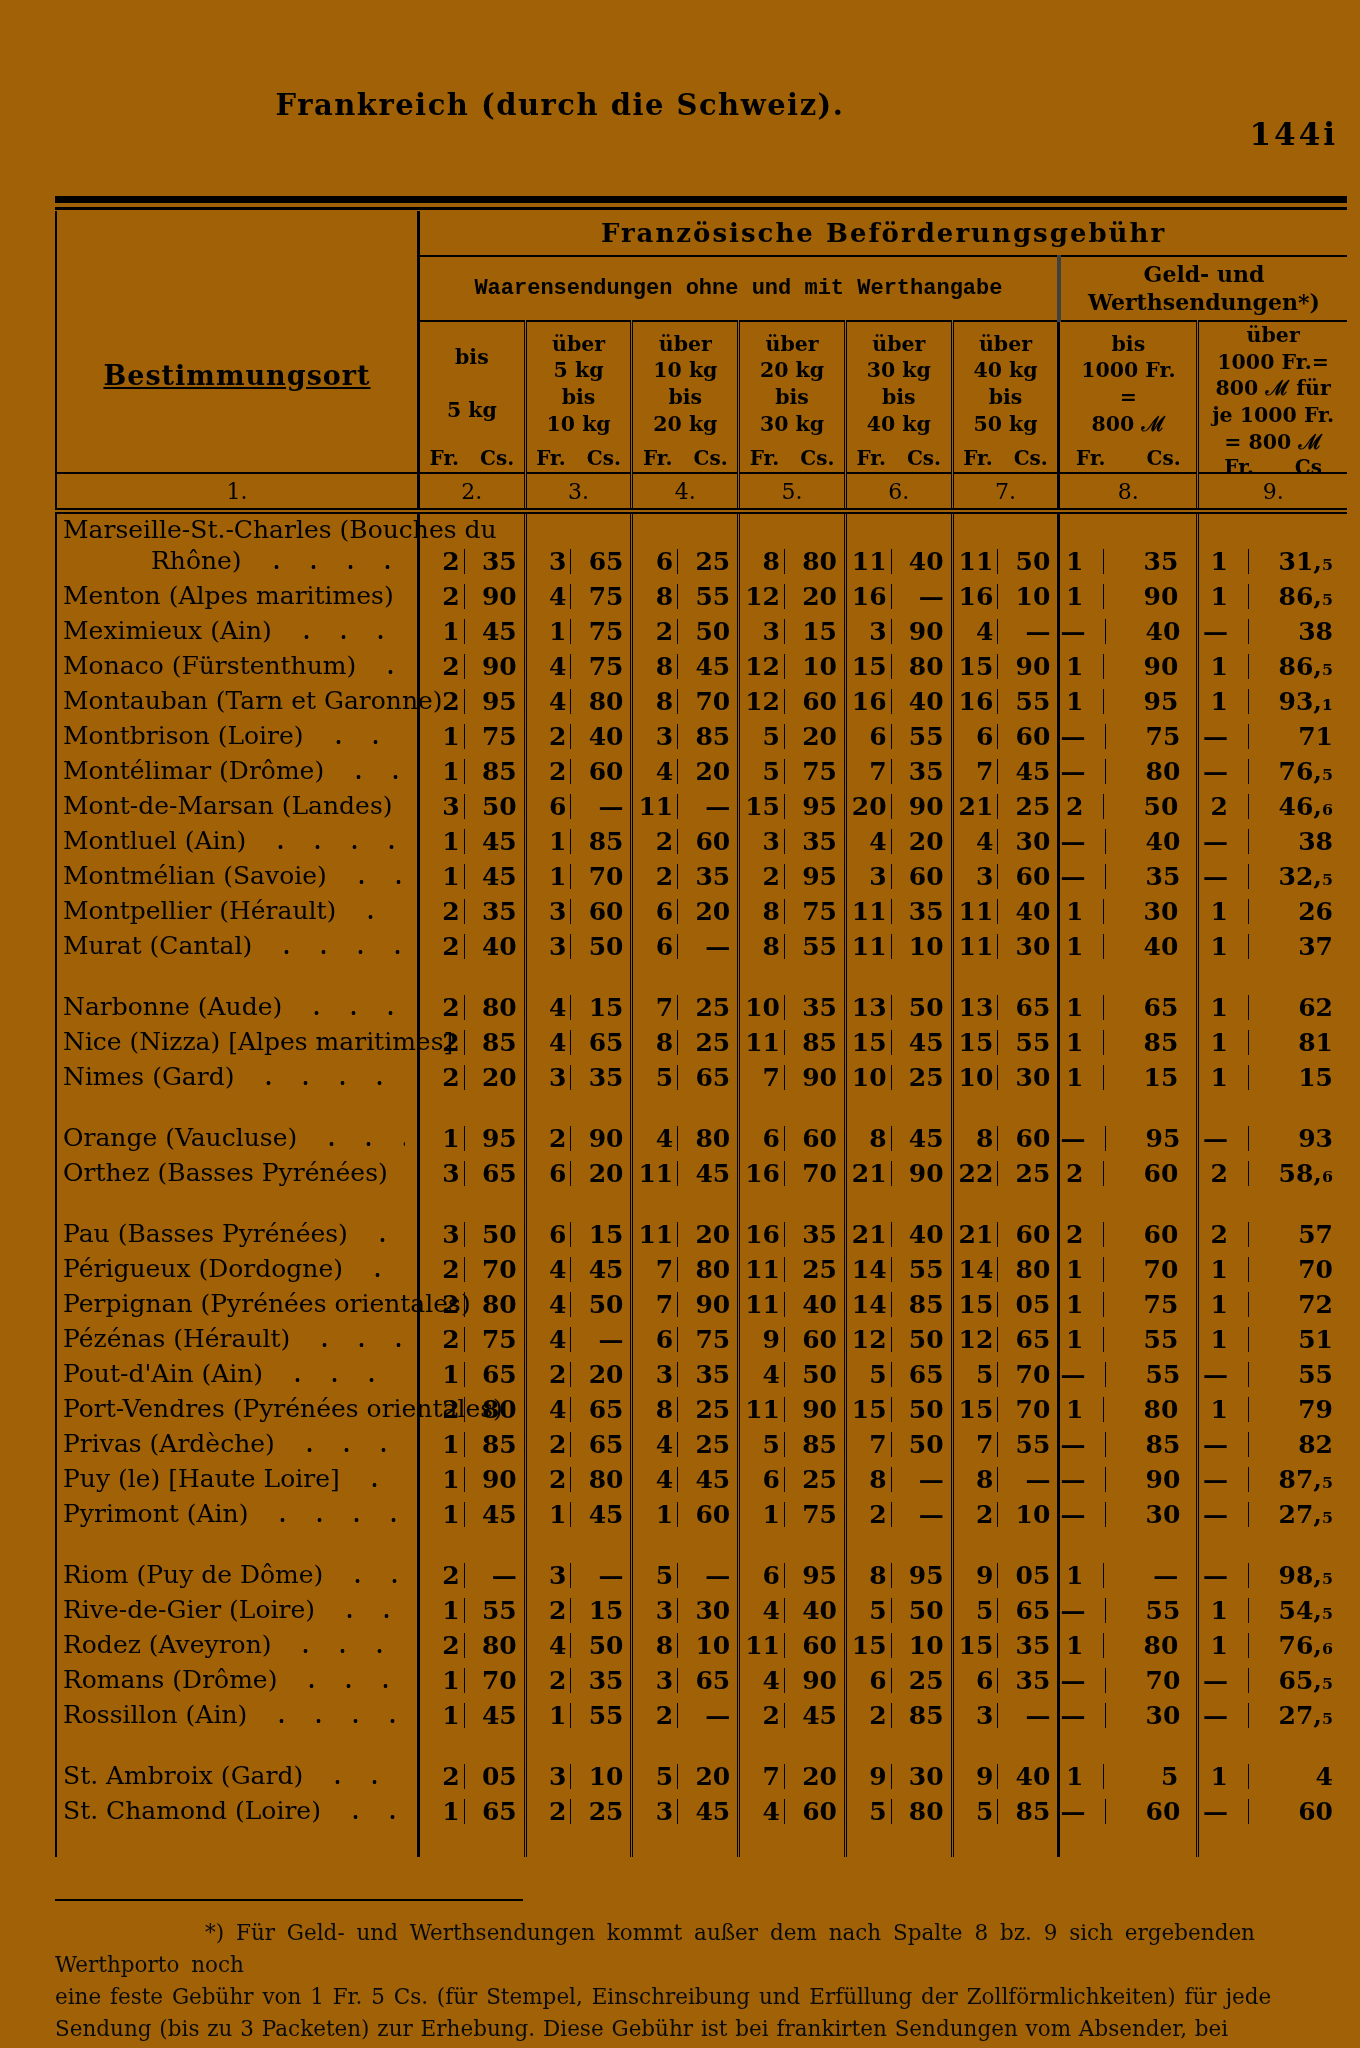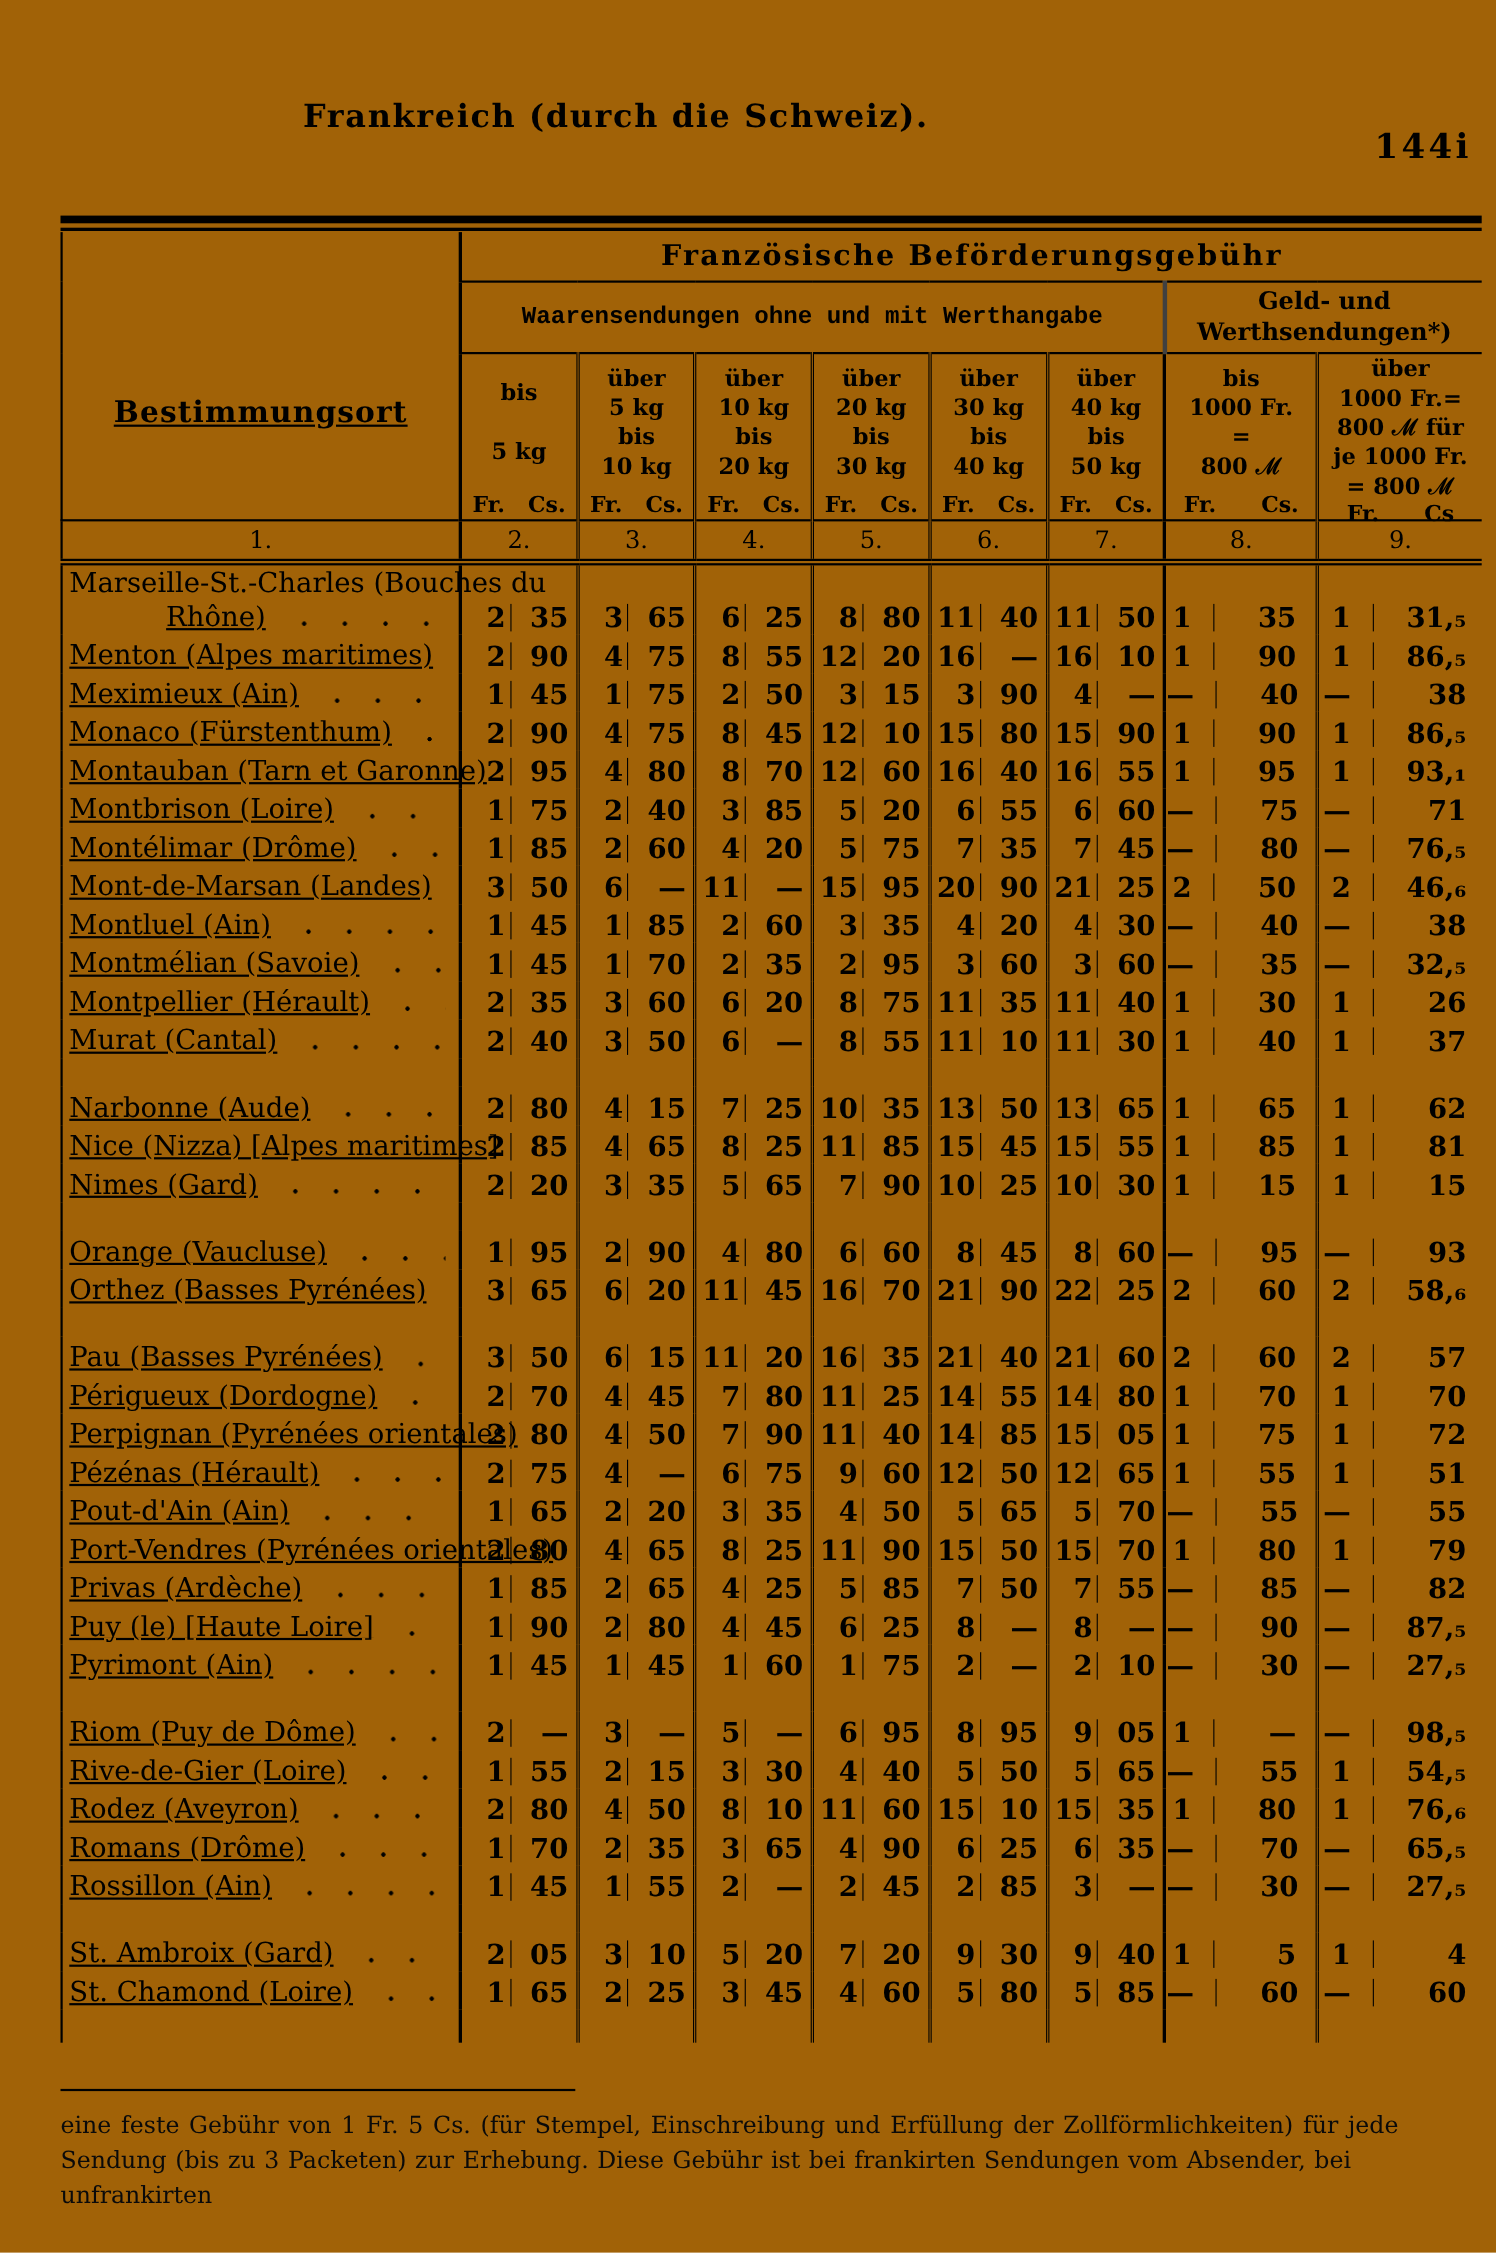--- a/index.html
+++ b/index.html
@@ -62,21 +62,21 @@
     border-bottom:6px double #000;
     text-align:center;font-size:22px;height:34px;vertical-align:middle;
   }
 
   tbody td{height:35px;vertical-align:bottom;}
   tr.gaprow td{height:26px;}
   tr.endrow td{height:30px;}
 
   .nc{font-size:25px;}
   .pre{padding-left:6px;white-space:nowrap;line-height:1.25;}
-  .nm{display:flex;padding-left:6px;align-items:center;text-decoration:underline;}
+  .nm{display:flex;padding-left:6px;align-items:center;}
   .nm.ind{margin-left:88px;}
   .nm-t{white-space:nowrap;line-height:1.25;}
   .leaders{
     flex:1;height:6px;align-self:flex-end;
     margin:0 12px 7px 16px;
     background-image:radial-gradient(circle,#000 1.7px,transparent 2.2px);
     background-size:37px 6px;background-repeat:repeat-x;background-position:left center;
   }
   .pair{display:flex;align-items:baseline;font-size:25px;font-weight:bold;line-height:1;padding-bottom:3px;}
   .fr{flex:1;text-align:right;padding-right:4px;}
@@ -2161,19 +2161,20 @@
             <td class="c8"></td>
             <td class="c9"></td>
           </tr>
         </tbody>
     </table>
   </div>
 
   <div class="foot">
     <div class="footrule"></div>
     <div class="footnote">
+      <div class="fl1">*) Für Geld- und Werthsendungen kommt außer dem nach Spalte 8 bz. 9 sich ergebenden Werthporto noch</div>
       <div class="fl2">eine feste Gebühr von 1 Fr. 5 Cs. (für Stempel, Einschreibung und Erfüllung der Zollförmlichkeiten) für jede</div>
       <div class="fl3">Sendung (bis zu 3 Packeten) zur Erhebung. Diese Gebühr ist bei frankirten Sendungen vom Absender, bei unfrankirten</div>
 
     </div>
   </div>
 
 </div>
 
 </body></html>

